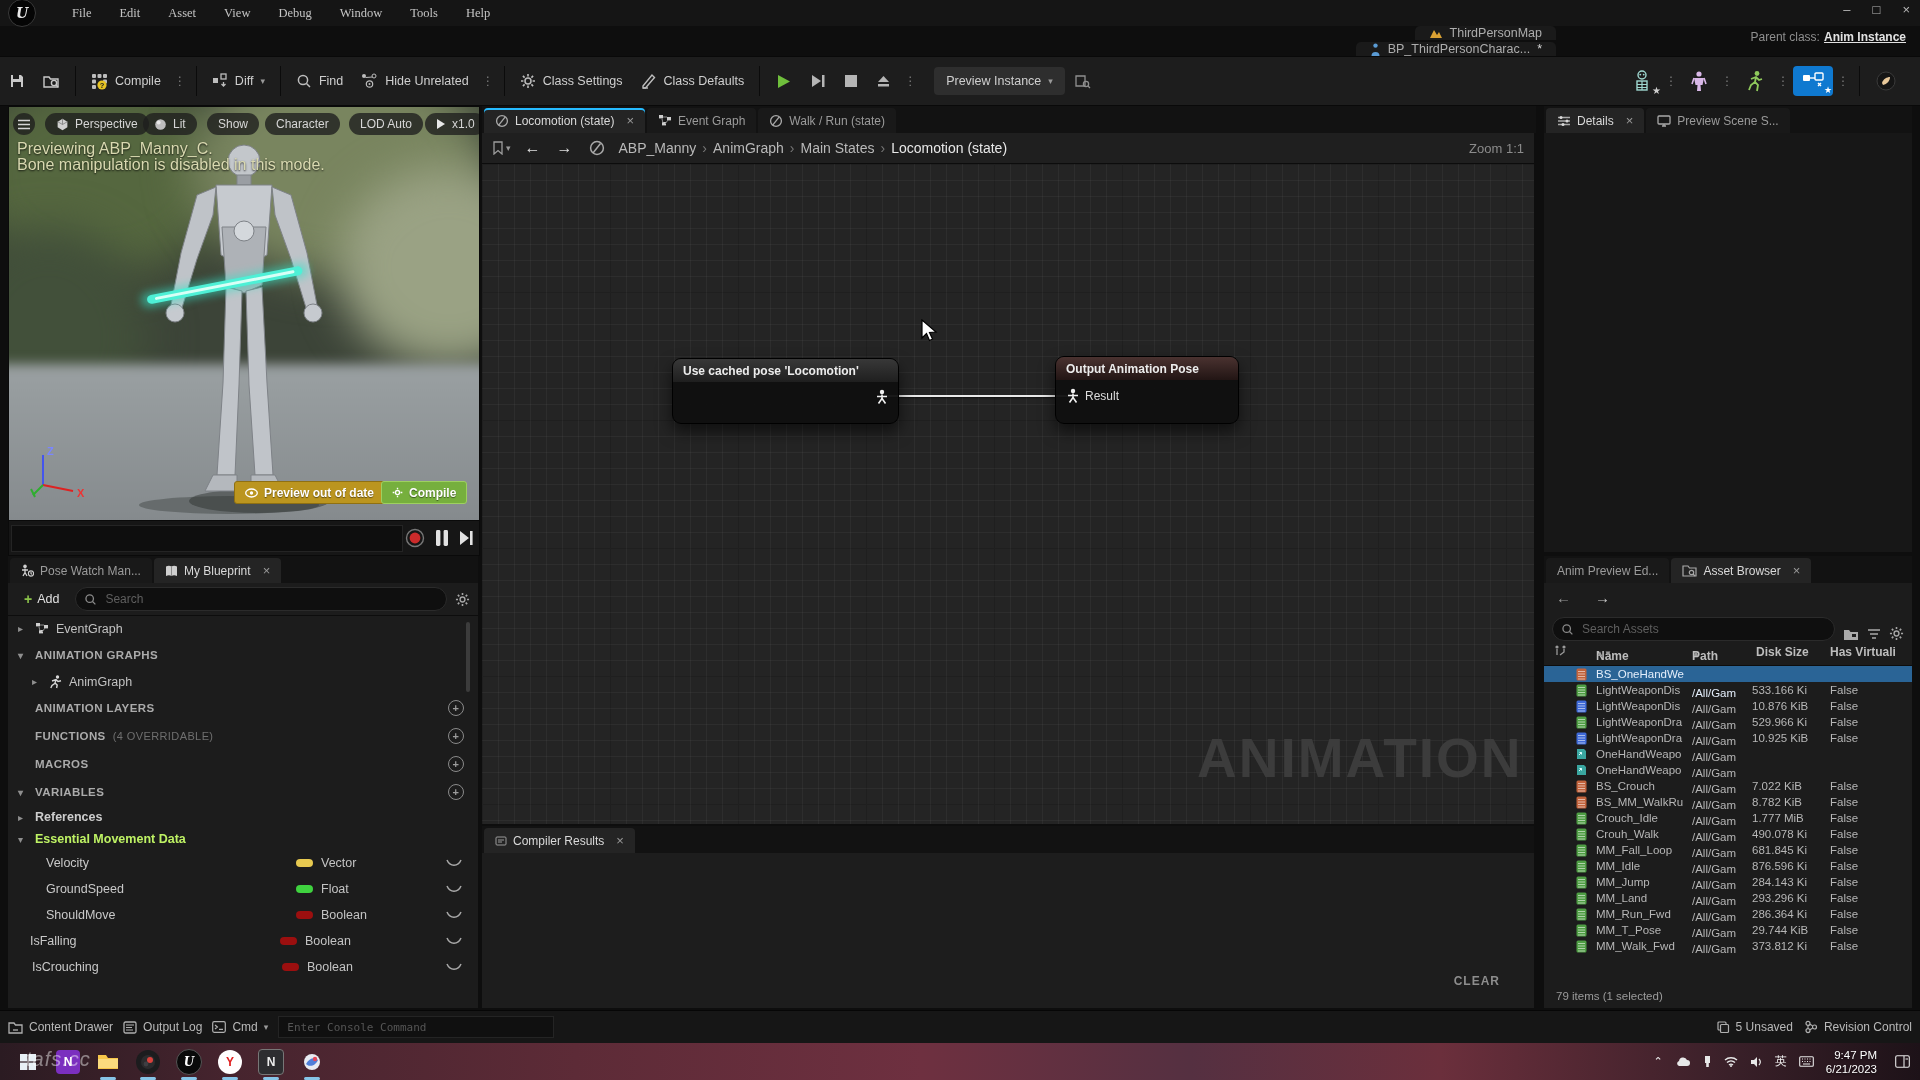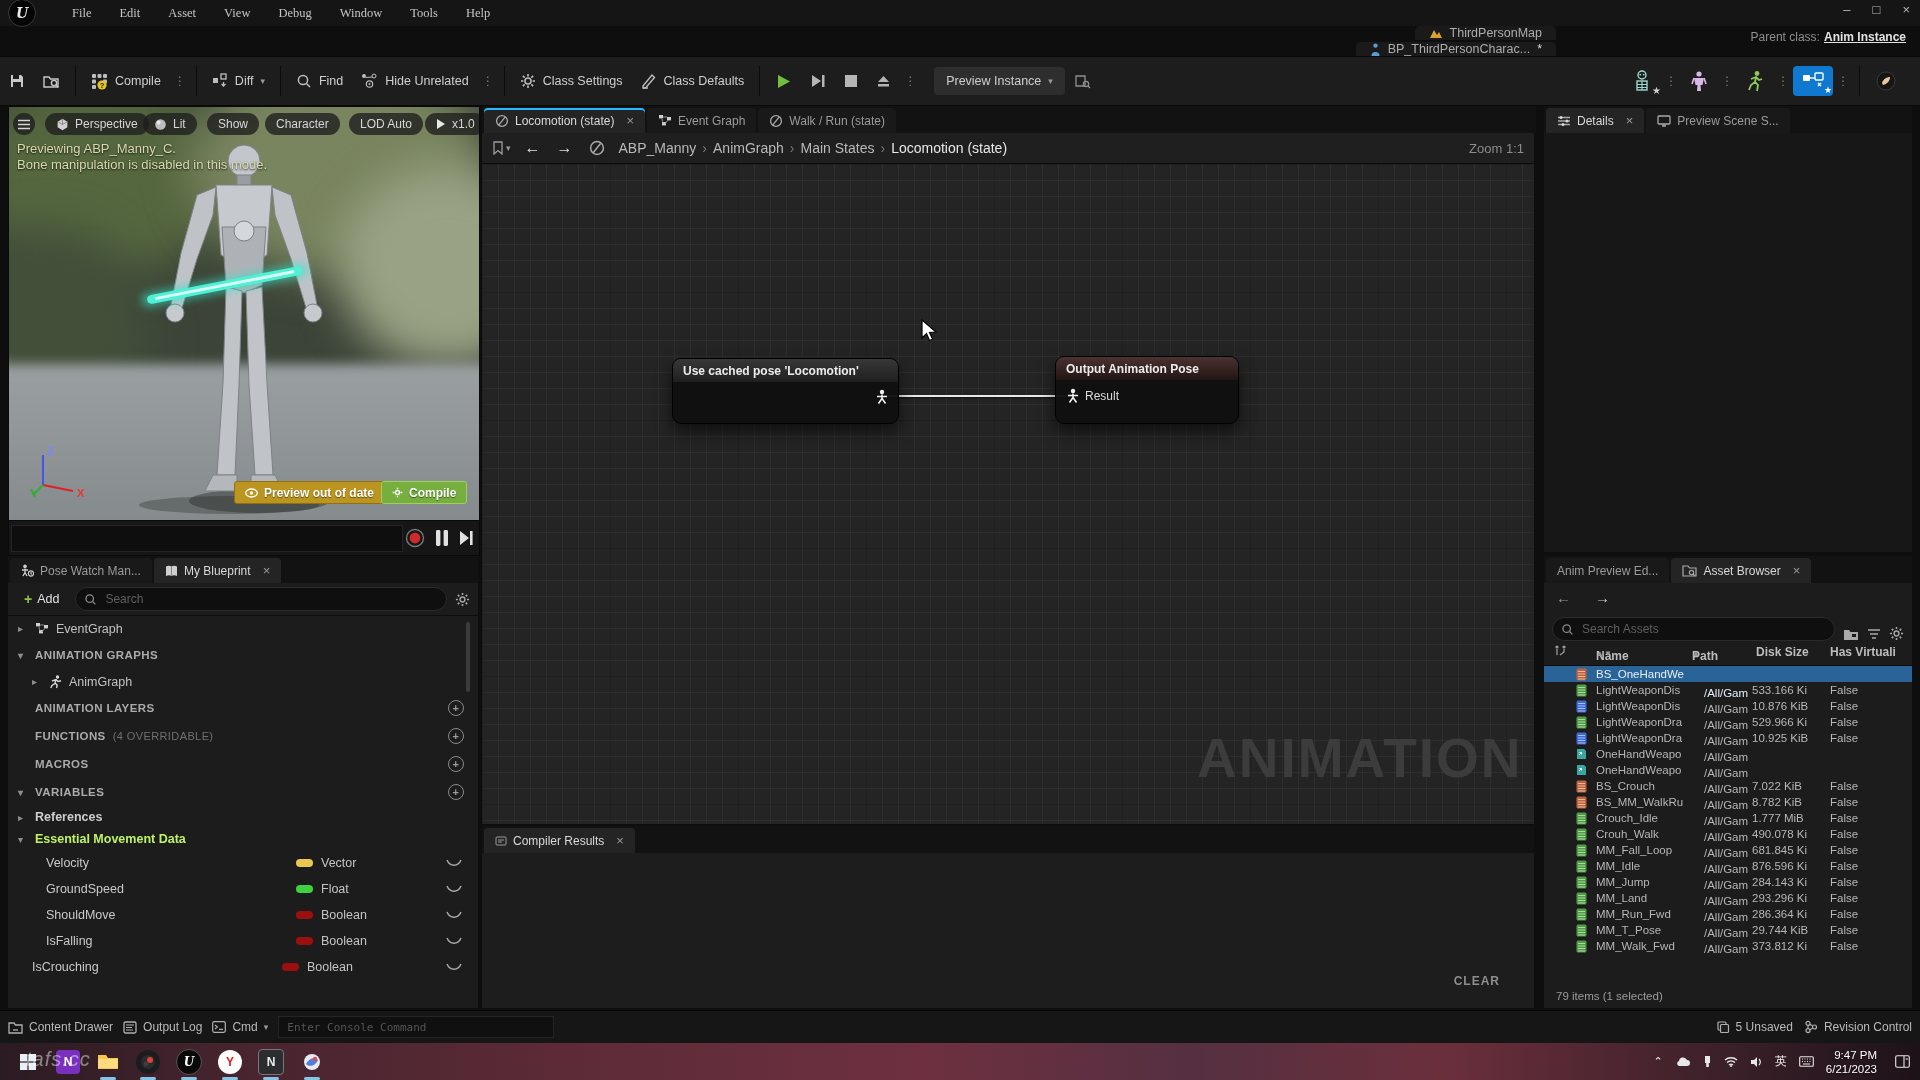--- a/index.html
+++ b/index.html
@@ -37,21 +37,21 @@
   .caret{color:#9a9a9a;font-size:9px;}
   #preview-instance{background:#2e2e2e;border-radius:4px;height:28px;padding:0 12px;margin-left:14px;}
   .ticon-active{background:#0f79d0;border-radius:4px;}
 
   
   #viewport{left:8px;top:106px;width:470px;height:414px;background:#3c4438;overflow:hidden;border:1px solid #0a0a0a;}
   .vp-blob{position:absolute;border-radius:50%;filter:blur(22px);}
   #vp-floor{position:absolute;left:-20px;right:-20px;top:62%;bottom:-10px;background:linear-gradient(#9aa0a2,#84898c);filter:blur(6px);}
   .vpill{position:absolute;top:6px;height:22px;background:rgba(30,30,30,0.78);border-radius:12px;color:#d6d6d6;
          display:flex;align-items:center;gap:6px;padding:0 11px;font-size:12px;}
-  #vp-msg{position:absolute;left:8px;top:34px;color:#d9d9b0;font-size:13px;line-height:16px;text-shadow:0 1px 2px rgba(0,0,0,.8);}
+  #vp-msg{position:absolute;left:8px;top:34px;color:#d9d9b0;font-size:16px;line-height:16px;text-shadow:0 1px 2px rgba(0,0,0,.8);}
   #btn-outofdate{position:absolute;left:225px;top:374px;height:21px;background:#bb951f;border:1px solid #8f7012;border-radius:3px;
                  color:#fff;display:flex;align-items:center;gap:6px;padding:0 10px;font-weight:bold;font-size:12px;text-shadow:0 1px 1px rgba(0,0,0,.5);}
   #btn-vp-compile{position:absolute;left:372px;top:374px;height:21px;background:#76af3d;border:1px solid #9ed060;border-radius:3px;
                  color:#fff;display:flex;align-items:center;gap:6px;padding:0 10px;font-weight:bold;font-size:12px;text-shadow:0 1px 1px rgba(0,0,0,.5);}
 
   #timeline{left:8px;top:520px;width:470px;height:34px;background:#161616;border:1px solid #0a0a0a;}
   #scrubber{position:absolute;left:2px;top:4px;width:390px;height:25px;background:#0e0e0e;border:1px solid #242424;}
 
   
   #leftpanel{left:8px;top:556px;width:470px;height:452px;background:#1c1c1c;}
@@ -109,21 +109,21 @@
   #ab-nav{display:flex;align-items:center;gap:24px;height:28px;padding-left:12px;color:#b9b9b9;}
   #ab-search-row{display:flex;align-items:flex-end;height:30px;padding:0 8px;gap:8px;}
   #ab-table-head{position:relative;height:24px;border-bottom:1px solid #0d0d0d;color:#bdbdbd;font-size:12px;font-weight:bold;}
   #ab-table-head span{position:absolute;top:4px;}
   .sort-arrow{font-size:8px;color:#9a9a9a;}
   #asset-rows{position:relative;height:292px;overflow:hidden;}
   .arow{position:relative;height:16px;display:flex;align-items:center;font-size:11.5px;color:#b6b6b6;}
   .arow.selected{background:#2a6496;color:#e4eefb;}
   .arow .a-icon{position:absolute;left:32px;}
   .arow .a-name{position:absolute;left:52px;width:92px;white-space:nowrap;overflow:hidden;}
-  .arow .a-path{position:absolute;left:160px;margin-top:37px;}
+  .arow .a-path{position:absolute;left:148px;margin-top:37px;}
   .arow .a-size{position:absolute;left:208px;}
   .arow .a-virt{position:absolute;left:286px;}
   #ab-footer{position:absolute;left:12px;bottom:6px;color:#9b9b9b;font-size:11.5px;}
 
   
   #statusbar{left:0;top:1010px;width:1920px;height:33px;background:#161616;border-top:1px solid #060606;display:flex;align-items:center;padding:0 8px;box-sizing:border-box;gap:10px;color:#b9b9b9;}
   .sb-item{display:flex;align-items:center;gap:6px;font-size:12px;}
   #console-input{width:258px;height:20px;background:#101010;border:1px solid #242424;color:#cfcfcf;
                  font-family:"DejaVu Sans Mono",monospace;font-size:11px;padding:0 8px;outline:none;}
   #console-input::placeholder{color:#555;}
@@ -654,21 +654,21 @@
         <span style="padding-left: 38px; width: 250px;">ShouldMove</span>
         <span class="var-pill" style="background: rgb(155, 15, 15);"></span>
         <span class="var-type">Boolean</span>
         <span class="var-curve">
           <svg width="16" height="10" viewBox="0 0 16 10">
             <path d="M1 2c3 7 11 7 14 0" stroke="#a9a9a9" stroke-width="1.5" fill="none"></path>
           </svg>
         </span>
       </div>
       <div class="var-row">
-        <span style="padding-left: 38px; width: 250px;">IsFalling</span>
+        <span style="padding-left: 22px; width: 250px;">IsFalling</span>
         <span class="var-pill" style="background: rgb(155, 15, 15);"></span>
         <span class="var-type">Boolean</span>
         <span class="var-curve">
           <svg width="16" height="10" viewBox="0 0 16 10">
             <path d="M1 2c3 7 11 7 14 0" stroke="#a9a9a9" stroke-width="1.5" fill="none"></path>
           </svg>
         </span>
       </div>
       <div class="var-row">
         <span style="padding-left: 24px; width: 250px;">IsCrouching</span>

